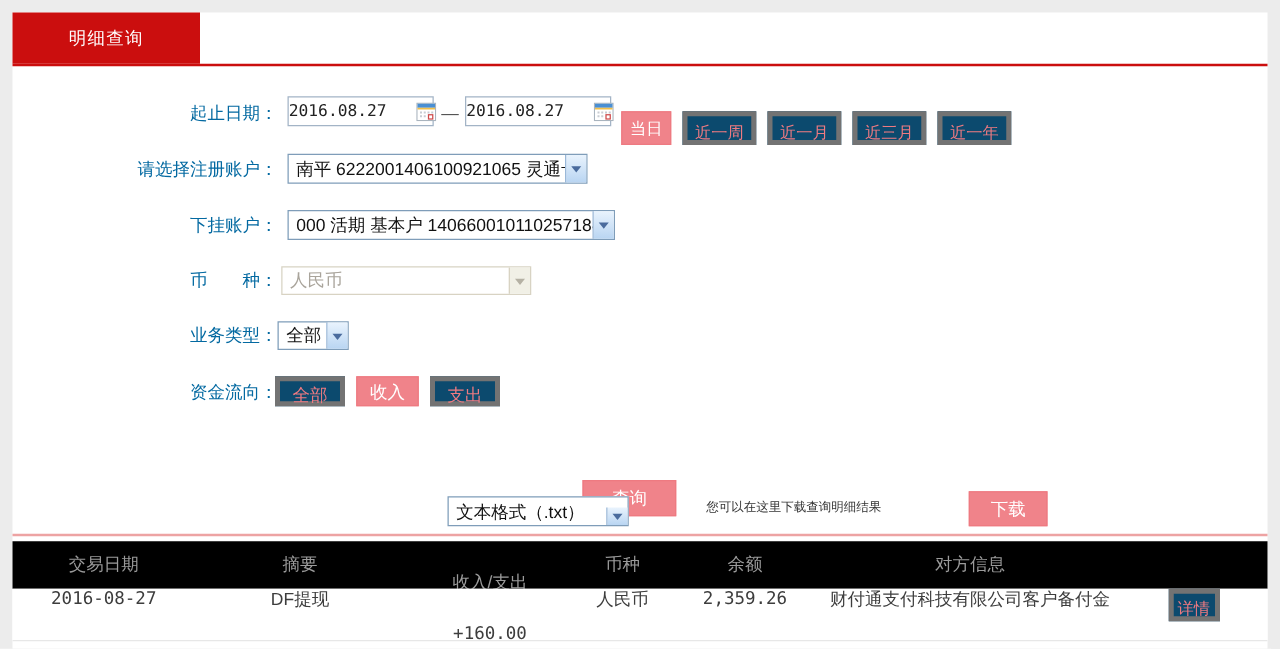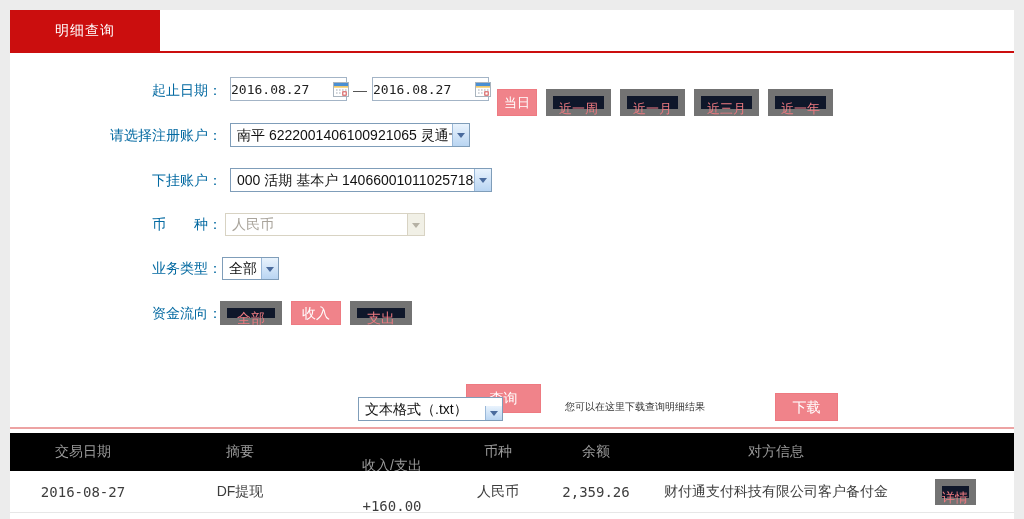--- a/index.html
+++ b/index.html
@@ -28,34 +28,34 @@
   .xpsel.disabled .xpsel-arrow::after { border-top-color:#b5b1a4; }
 
   
   .dinput { position:absolute; height:24px; border:1px solid #a3b4c6; background:#fff; display:flex; align-items:center; cursor:text;gap:24px; }
   .dval { flex:1; text-align:center; font-family:"DejaVu Sans Mono","Liberation Mono",monospace; font-size:13px; color:#222; }
   .calico { width:16px; height:15px; margin-right:4px; flex:0 0 auto; cursor:pointer; }
   .ddash { position:absolute; font-size:14px; color:#555; }
 
   
   .pbtn-solid { background:#f0838a; color:#fff; border:1px solid #ee7a81; text-align:center; cursor:pointer; }
-  .pbtn-line  { background:#0f172a; color:#ee7a81; border:7px solid #737373; text-align:center; cursor:pointer;font-family:Liberation Serif, serif; }
+  .pbtn-line  { background:#0c4a6e; color:#ee7a81; border:4px solid #737373; text-align:center; cursor:pointer; }
   .qwrap { position:absolute; display:flex; gap:9px; }
   .qbtn { height:27px; line-height:25px; font-size:13px; padding:0 6px; }
   .fbtn { height:24px; line-height:22px; font-size:14px; padding:0 10px; }
 
   .query-btn { position:absolute; width:75px; height:29px; line-height:27px; font-size:14px;margin-top:46px; }
   .dl-btn    { position:absolute; width:63px; height:28px; line-height:26px; font-size:14px; }
   .dl-label  { position:absolute; left:90px; width:254px; text-align:right; font-size:14px; color:#333; line-height:28px; white-space:nowrap; }
   .dl-hint   { position:absolute; font-size:10px; color:#333; line-height:28px; white-space:nowrap; }
 
   
   .tdivider { position:absolute; left:0; top:417px; width:100%; height:2px; background:#eda3a3; }
   .thead { position:absolute; left:0; top:423px; width:100%; height:38px; background:#000000; display:flex; align-items:center; }
-  .trow  { position:absolute; left:0; top:461px; width:100%; height:42px; background:#fff; display:flex; align-items:center; border-bottom:1px solid #e7e7e7; }
+  .trow  { position:absolute; left:0; top:461px; width:100%; height:42px; background:#fff; display:flex; border-bottom:1px solid #e7e7e7; }
   .c1{width:146px;} .c2{width:168px;} .c3{width:136px;margin-top:28px;} .c4{width:76px;} .c5{width:120px;} .c6{width:240px;} .c7{width:118px;}
   .cell { text-align:center; white-space:nowrap; overflow:hidden; }
   .thead .cell { font-size:14px; color:#9b9b9b; }
   .trow .cell { font-size:14px; color:#3d3d3d; }
   .mono { font-family:"DejaVu Sans Mono","Liberation Mono",monospace; font-size:14px; }
   .amt-pos { color:#e23333; }
   .detail-btn { display:inline-block; width:41px; height:26px; line-height:24px; font-size:13px; }
 </style>
 </head>
 <body>

